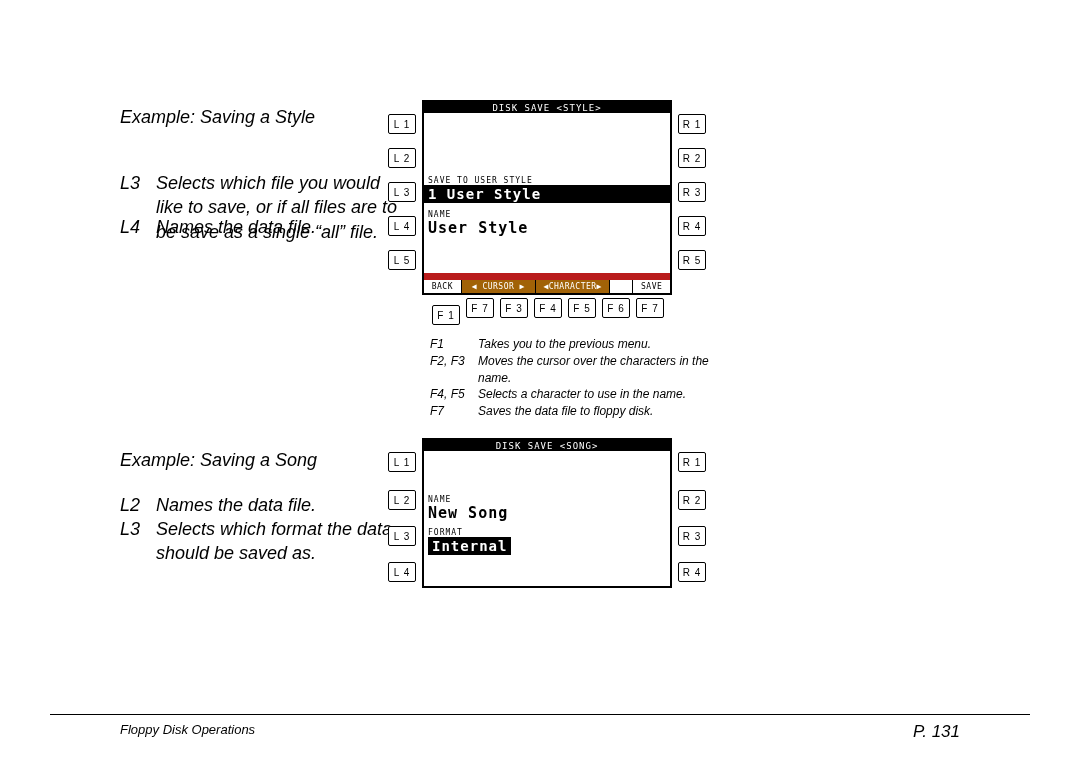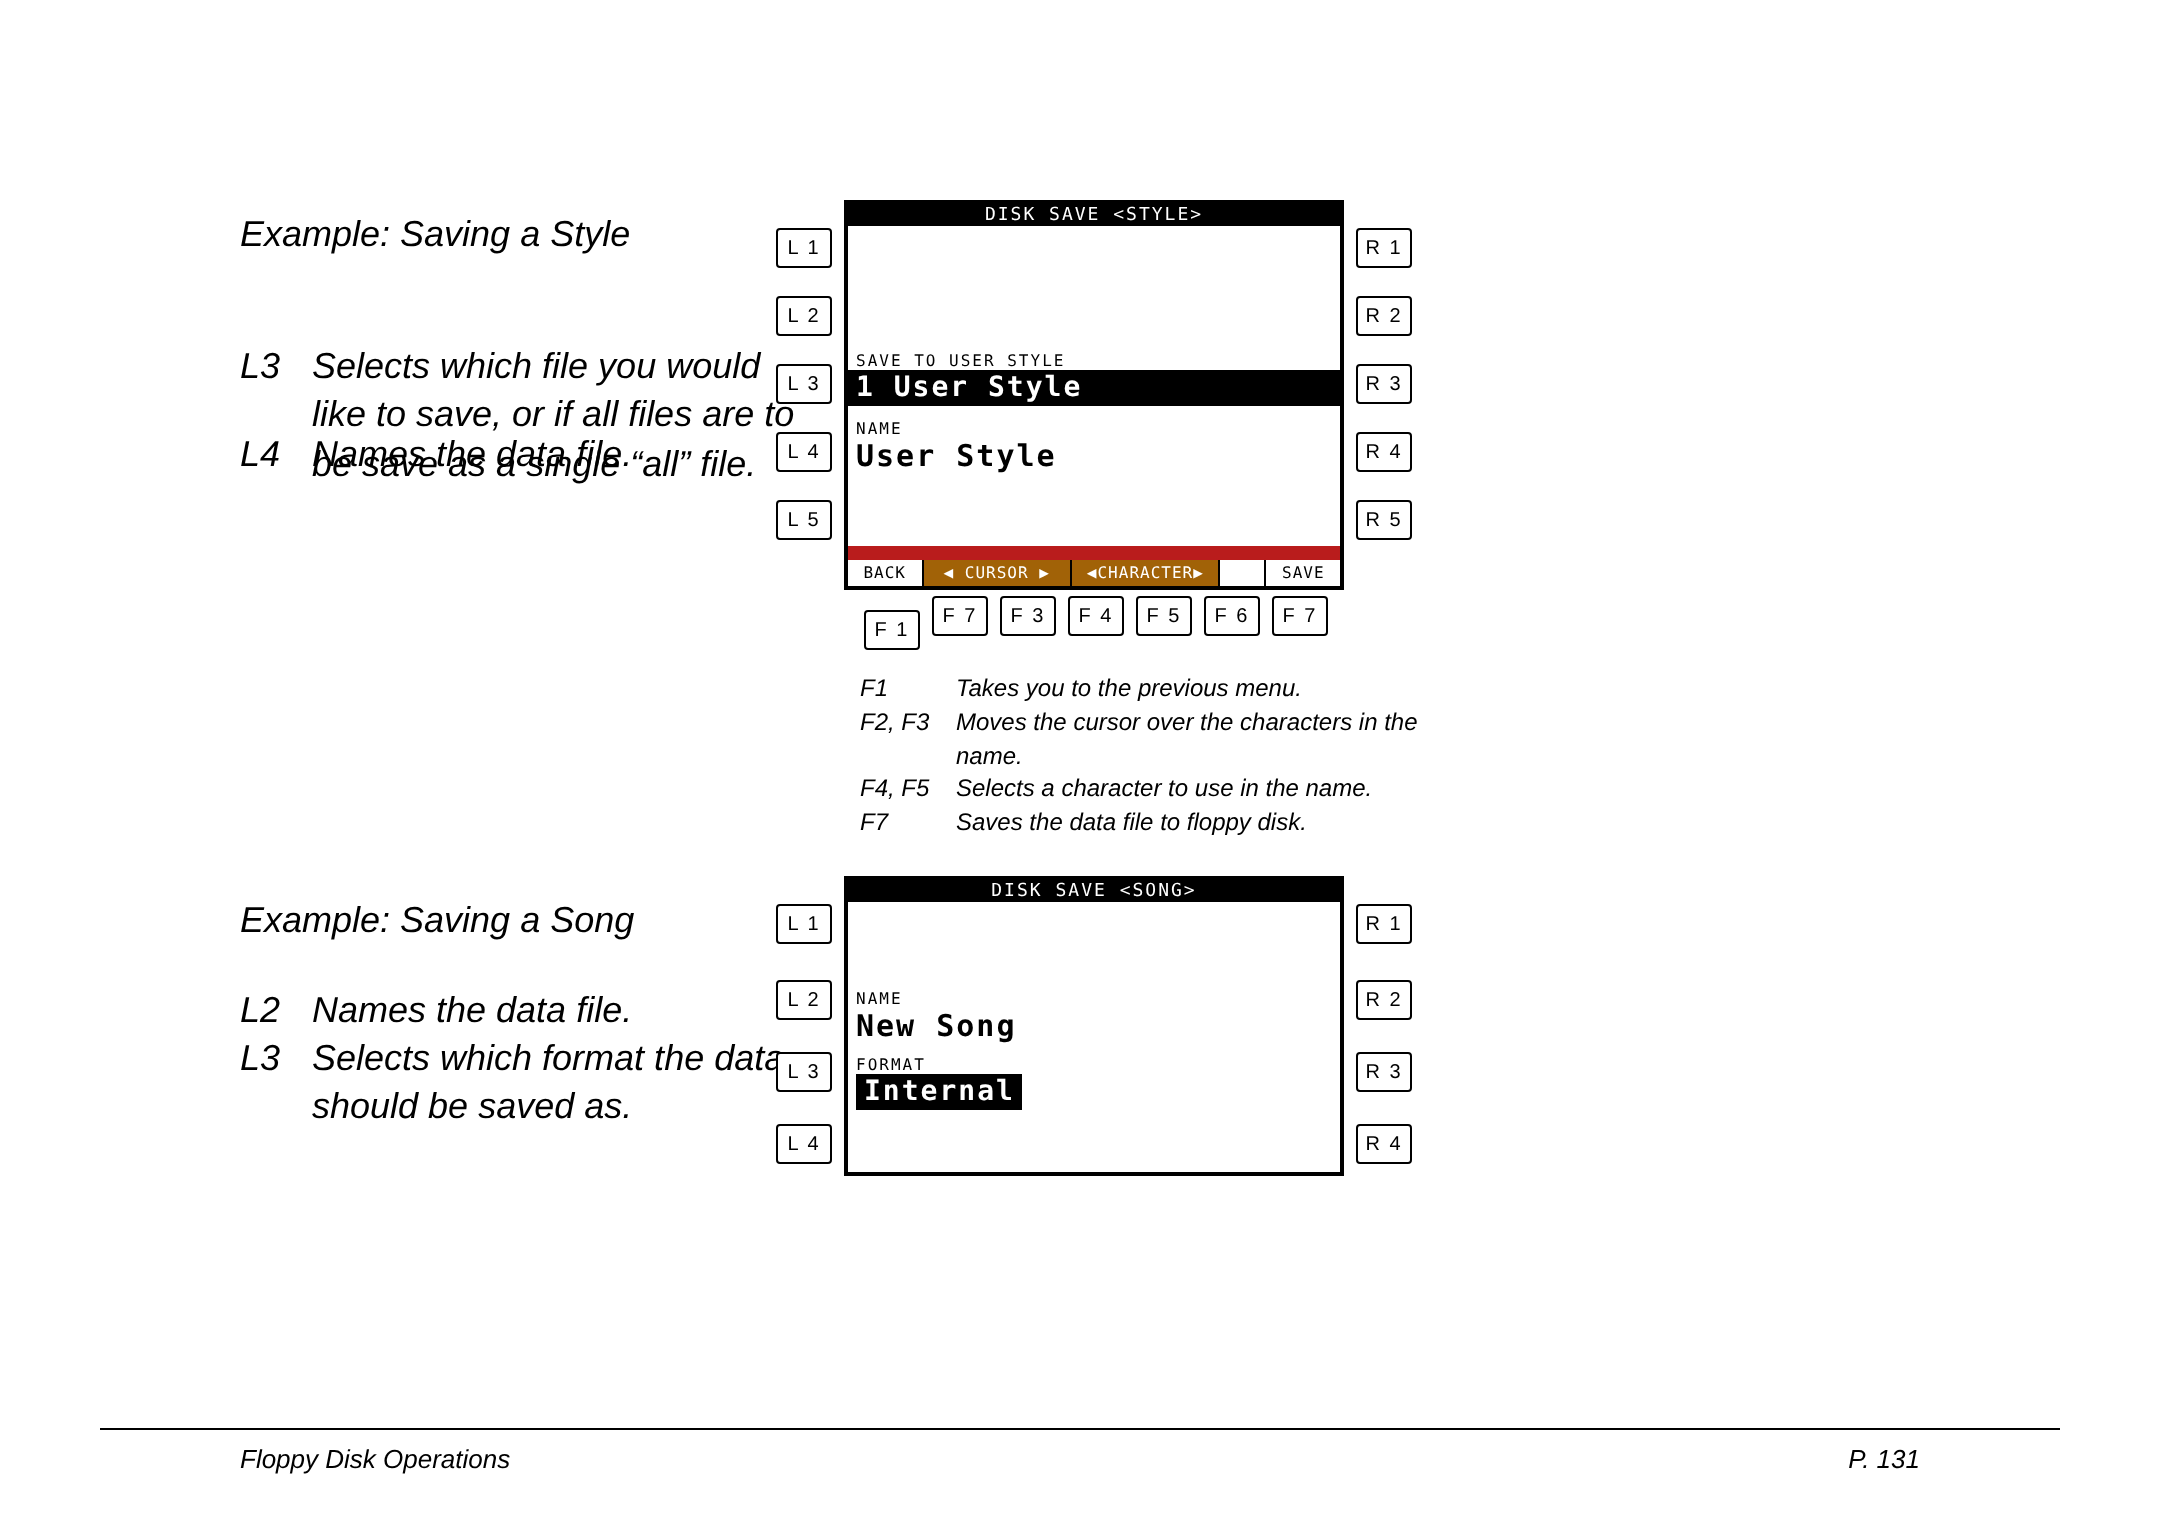--- a/index.html
+++ b/index.html
@@ -120,21 +120,21 @@
     font-style: italic;
     line-height: 1.4;
   }
   .fn-row { display: flex; }
   .fn-key { width: 48px; flex-shrink: 0; }
   .fn-val { flex: 1; }
 
   
   .rule { position: absolute; left: 50px; right: 50px; border-top: 1px solid #000; }
   .foot-left { position: absolute; left: 120px; font-style: italic; font-size: 13px; }
-  .foot-right { position: absolute; right: 120px; font-style: italic; font-size: 13px; }
+  .foot-right { position: absolute; right: 120px; font-style: italic; font-size: 17px; }
 </style>
 </head>
 <body>
 
 <div class="page">
 
   <div class="left-col" style="top:105px;">
     <div>Example: Saving a Style</div>
   </div>
   <div class="left-col" style="top:171px;">

